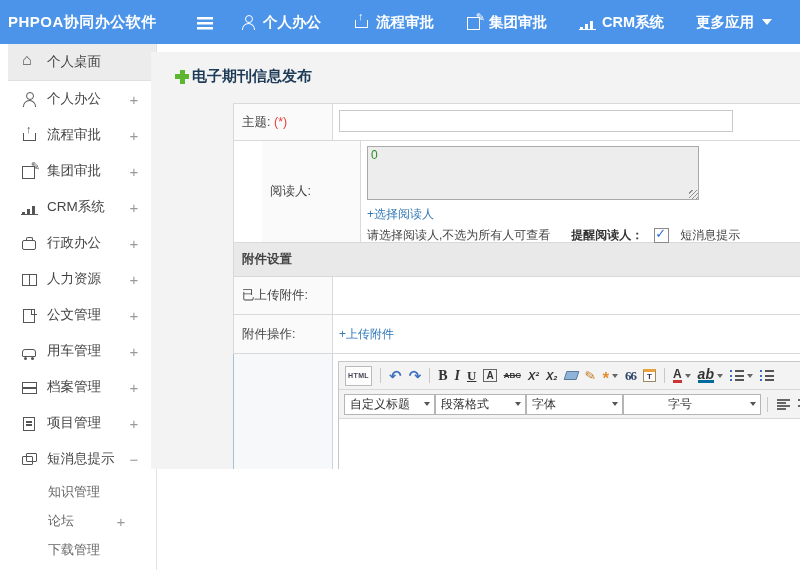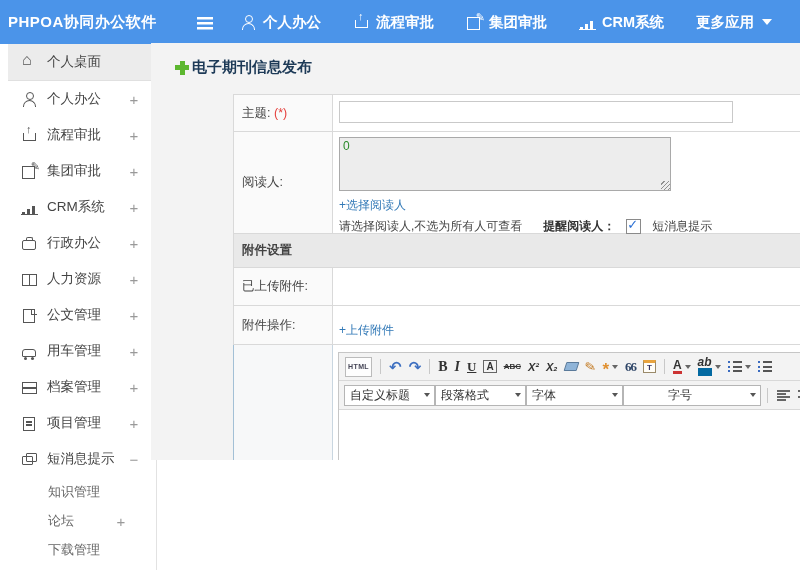--- a/index.html
+++ b/index.html
@@ -46,48 +46,48 @@
   
   .sidebar{position:absolute;left:8px;top:44px;width:148px;height:526px;background:#fff;border-right:1px solid #e2e2e2;}
   .sb-item{position:relative;display:flex;align-items:center;gap:9px;height:36px;padding-left:13px;font-size:13.5px;color:#444;cursor:pointer;}
   .sb-item.active{background:#ececec;border-bottom:1px solid #e0e0e0;}
   .sb-item.sub{height:29px;padding-left:40px;color:#666;font-size:13px;}
   .sb-label{white-space:nowrap;}
   .sb-toggle{position:absolute;right:15px;top:50%;transform:translateY(-50%);color:#999;font-size:15px;font-weight:normal;width:14px;text-align:center;cursor:pointer;}
   .sb-item.sub .sb-toggle{right:28px;}
 
   
-  .main{position:absolute;left:151px;top:43px;width:649px;height:417px;background:#f3f3f3;overflow:hidden;}
+  .main{position:absolute;left:151px;top:52px;width:649px;height:417px;background:#f3f3f3;overflow:hidden;}
   .page-head{display:flex;align-items:center;gap:3px;margin:15px 0 0 24px;}
   .plus-icon{display:inline-block;width:14px;height:14px;background-image:linear-gradient(#5cb72f,#5cb72f),linear-gradient(#5cb72f,#5cb72f);background-size:14px 5px,5px 14px;background-position:center center;background-repeat:no-repeat;}
   .page-title{font-size:15px;font-weight:bold;color:#1d3a57;}
 
   
   .form-table{position:absolute;left:82px;top:51px;width:567px;background:#fff;border-top:1px solid #d9d9d9;border-left:1px solid #d9d9d9;font-size:12.5px;color:#444;}
   .frow{display:flex;border-bottom:1px solid #d9d9d9;background:#fff;}
   .fcell-label{width:99px;flex:0 0 99px;border-right:1px solid #d9d9d9;background:#fafafa;box-sizing:border-box;padding:0 0 0 8px;}
   .fcell-value{flex:1;box-sizing:border-box;}
   .req{color:#e5403d;}
   .row-subject{height:36px;}
   .row-subject .fcell-label{line-height:36px;}
   .subject-input{margin:6px 0 0 6px;width:386px;height:20px;border:1px solid #c9c9c9;background:#fff;font-size:12px;padding:0 3px;box-sizing:content-box;}
   .row-readers{height:101px;}
-  .row-readers .fcell-label{line-height:101px;}
+  .row-readers .fcell-label{line-height:101px;margin-left:28px;}
   .readers-box{position:relative;margin:5px 0 0 6px;width:324px;height:50px;background:#ededed;border:1px solid #a9a9a9;font-size:12px;color:#2a8a2a;padding:1px 3px;box-sizing:content-box;overflow:hidden;}
   .readers-box::after{content:"";position:absolute;right:0;bottom:0;width:9px;height:9px;background:repeating-linear-gradient(135deg,transparent 0 2px,#909090 2px 3px);}
   .choose-link{display:inline-block;margin:6px 0 0 6px;font-size:12px;color:#3279b7;text-decoration:none;cursor:pointer;}
   .readers-hint{display:flex;align-items:center;margin:4px 0 0 6px;font-size:12px;color:#444;gap:11px;}
   .hint-strong{font-weight:bold;color:#333;margin-left:10px;}
   .checkbox{position:relative;display:inline-block;width:13px;height:13px;border:1px solid #8a8a8a;background:#fff;cursor:pointer;}
   .checkbox::after{content:"✓";position:absolute;left:0px;top:-3px;font-size:13px;font-weight:bold;color:#2a6fd4;}
   .row-attach-head{height:33px;background:#e9e9e9;}
   .row-attach-head .fcell-full{line-height:33px;padding-left:8px;font-weight:bold;color:#444;}
   .row-uploaded{height:37px;}
   .row-uploaded .fcell-label{line-height:37px;}
-  .row-attach-ops{height:38px;align-items:center;}
+  .row-attach-ops{height:38px;}
   .row-attach-ops .fcell-label{line-height:38px;}
   .row-attach-ops .choose-link{margin-top:11px;}
   .row-content{height:240px;border-bottom:none;}
   .row-content .fcell-label{padding-top:173px;background:#f7f8f9;border-right:1px solid #c9d6e0;}
   .row-content{border-left:1px solid #a3c0d6;margin-left:-1px;}
 
   
   .editor{margin:7px 0 0 5px;width:470px;border:1px solid #c6c6c6;background:#f3f3f3;}
   .tb-row{display:flex;align-items:center;padding:3px 5px;border-bottom:1px solid #d8d8d8;flex-wrap:nowrap;overflow:hidden;}
   .tb-row1{height:21px;gap:5px;}
@@ -103,21 +103,21 @@
   .t-u .t-glyph{font-family:"Liberation Serif","DejaVu Serif",serif;font-size:13px;text-decoration:underline;}
   .t-box .t-glyph{border:1px solid #666;font-size:10px;font-weight:bold;padding:0 2px;line-height:11px;}
   .t-strike .t-glyph{font-size:8px;font-weight:bold;text-decoration:line-through;}
   .t-sup .t-glyph{font-size:11px;font-weight:bold;font-style:italic;}
   .t-eraser .t-glyph{width:11px;height:7px;background:#8fb4d8;border:1px solid #5a7a9a;border-radius:1px;transform:skewX(-18deg);}
   .t-brush .t-glyph{color:#c2781f;font-size:13px;transform:rotate(-10deg);}
   .t-wand .t-glyph{color:#e09030;font-size:17px;font-weight:bold;line-height:9px;padding-top:5px;}
   .t-quote .t-glyph{font-family:"Liberation Serif","DejaVu Serif",serif;font-weight:bold;font-size:13px;color:#2f4668;letter-spacing:-1px;}
   .t-paste .t-glyph{border:1px solid #9a8a6a;border-top:3px solid #e8a33d;background:#fffdf8;font-size:8px;font-weight:bold;color:#336;padding:0 3px;line-height:9px;}
   .t-fontcolor .t-glyph{font-size:12px;font-weight:bold;border-bottom:3px solid #cc3333;line-height:11px;}
-  .t-hl .t-glyph{font-size:12px;font-style:italic;border-bottom:8px solid #0369a1;line-height:11px;}
+  .t-hl .t-glyph{font-size:14px;font-style:italic;border-bottom:3px solid #0369a1;line-height:11px;}
   .t-ol .t-glyph,.t-ul .t-glyph{width:14px;height:11px;background-repeat:no-repeat;
     background-image:linear-gradient(#3a6abf,#3a6abf),linear-gradient(#3a6abf,#3a6abf),linear-gradient(#3a6abf,#3a6abf),linear-gradient(#555,#555),linear-gradient(#555,#555),linear-gradient(#555,#555);
     background-size:2px 2px,2px 2px,2px 2px,9px 2px,9px 2px,9px 2px;
     background-position:0 0,0 4.5px,0 9px,5px 0,5px 4.5px,5px 9px;}
   .t-sel{display:inline-flex;align-items:center;justify-content:space-between;height:19px;border:1px solid #b5b5b5;background:#fff;font-size:12px;color:#333;padding:0 0 0 5px;cursor:pointer;flex:0 0 auto;}
   .t-sel .t-caret{border-top-color:#555;margin:0 4px 0 6px;}
   .w1{width:84px;}.w2{width:84px;}.w3{width:90px;}.w4{width:92px;padding-left:44px;}
   .t-al .t-glyph{width:13px;height:11px;background-repeat:no-repeat;
     background-image:linear-gradient(#666,#666),linear-gradient(#666,#666),linear-gradient(#666,#666),linear-gradient(#666,#666);}
   .t-al-l .t-glyph{background-size:13px 2px,9px 2px,13px 2px,9px 2px;background-position:0 0,0 3px,0 6px,0 9px;}

